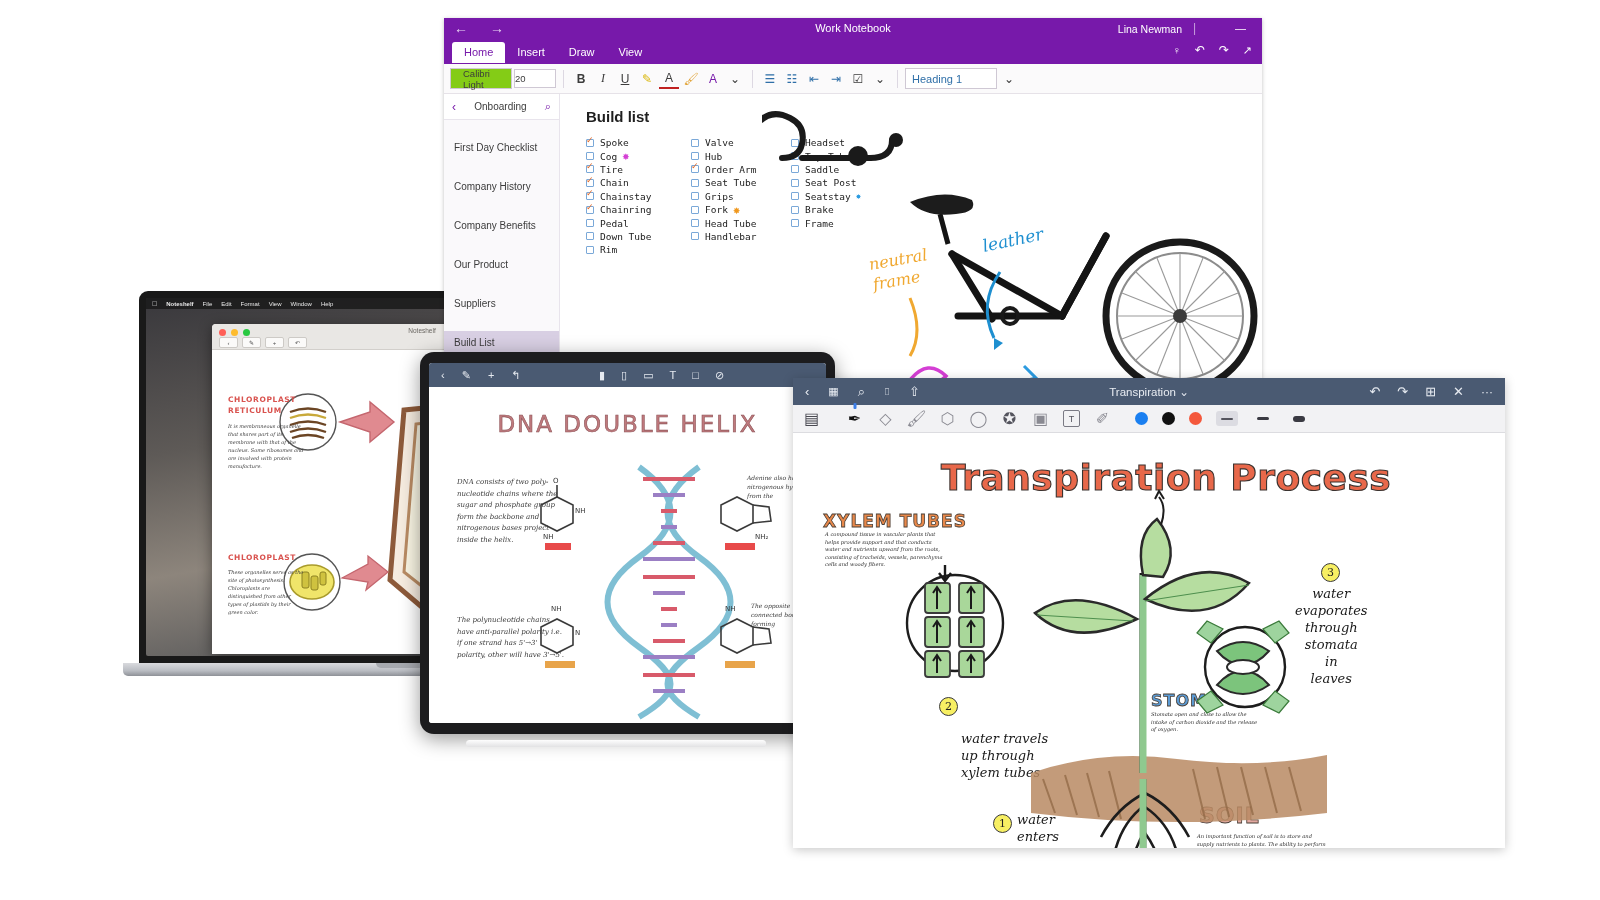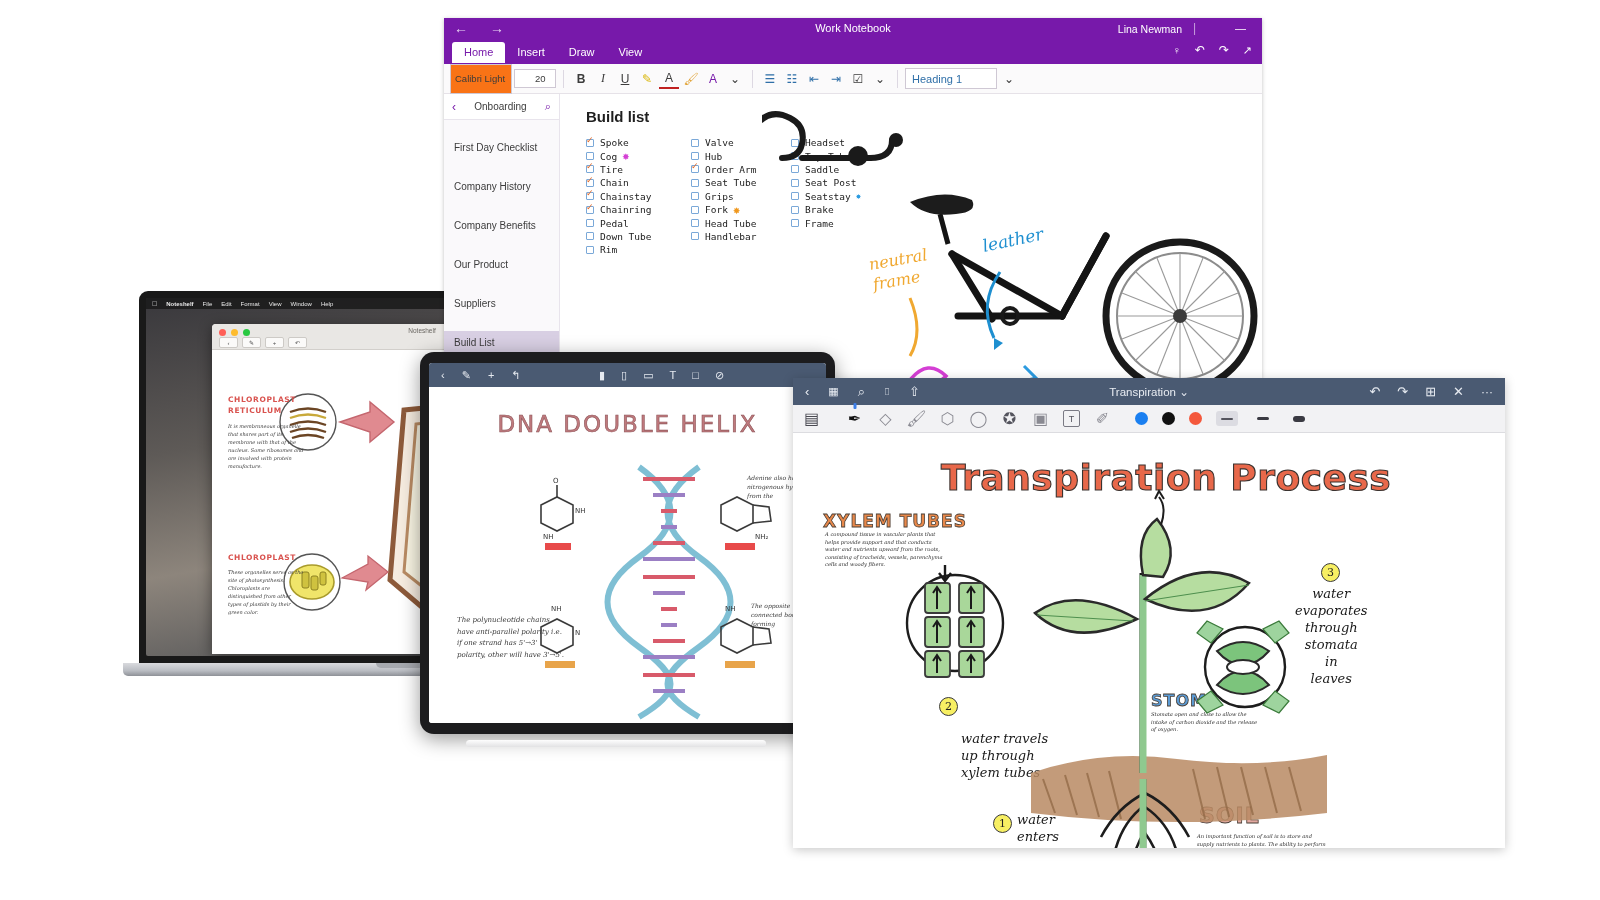--- a/index.html
+++ b/index.html
@@ -19,24 +19,24 @@
   #onenote .user { position:absolute; right:80px; top:5px; font-size:10.5px; }
   #onenote .sep { position:absolute; right:66px; top:3px; font-size:12px; color:#c9a0dd;}
   #onenote .wbtns { position:absolute; right:8px; top:4px; font-size:11px; letter-spacing:8px;}
   #onenote .ribbon { height:22px; background:#7719aa; position:relative; }
   #onenote .tabs { position:absolute; left:8px; top:0; display:flex; }
   #onenote .tab { font-size:11px; color:#fff; padding:4px 12px 5px; cursor:pointer; }
   #onenote .tab.active { background:#fff; color:#7719aa; border-radius:3px 3px 0 0; }
   #onenote .ribicons { position:absolute; right:10px; top:1px; display:flex; gap:14px; align-items:center;}
   #onenote .toolbar { height:30px; background:#fbfafb; border-bottom:1px solid #e6e2e8;
      display:flex; align-items:center; padding:0 6px; gap:2px; }
-  .fontbox { width:62px; height:30px; background:#f97316; border:1px solid #cfc8d4; font-size:9.5px;
-     color:#3b3b3b; display:flex; align-items:center; padding-left:4px; }
+  .fontbox { width:62px; height:21px; background:#84cc16; border:1px solid #cfc8d4; font-size:9.5px;
+     color:#3b3b3b; display:flex; align-items:center; padding-left:12px; }
   .sizebox { width:42px; height:19px; background:#fff; border:1px solid #cfc8d4; font-size:9.5px;
-     color:#3b3b3b; display:flex; align-items:center; padding-left:20px; }
+     color:#3b3b3b; display:flex; align-items:center; padding-left:0; }
   .tdiv { width:1px; height:18px; background:#ddd8e2; margin:0 5px; }
   .tbtn { width:20px; height:20px; display:flex; align-items:center; justify-content:center;
      font-size:12px; color:#3c3c3c; cursor:pointer; }
   .stylebox { width:92px; height:21px; background:#fff; border:1px solid #cfc8d4; font-size:11px;
      color:#2f6fa8; display:flex; align-items:center; padding-left:6px; }
   #onenote .body { display:flex; height:284px; }
   #onenote .sidebar { width:116px; background:#faf9fb; border-right:1px solid #e8e4ec; }
   #onenote .sbhead { height:26px; display:flex; align-items:center; justify-content:space-between;
      padding:0 8px; border-bottom:1px solid #e8e4ec; background:#fff;}
   #onenote .sbhead .t { font-size:10px; color:#3c3c3c; }
@@ -547,20 +547,21 @@
           </g>
           <rect x="296" y="156" width="30" height="7" fill="#e84a4a"></rect>
           <g stroke="#3a3a3a" stroke-width="1.6" fill="none">
             <path d="M292 240 L308 232 L324 240 L324 258 L308 266 L292 258 Z"></path>
             <path d="M324 240 L340 242 L342 256 L324 258"></path>
             <text x="296" y="224" font-size="7" stroke="none" fill="#333" font-family="DejaVu Sans, sans-serif">NH</text>
           </g>
           <rect x="296" y="274" width="30" height="7" fill="#e8a44a"></rect>
         </svg>
         <div class="dna-title">DNA DOUBLE HELIX</div>
+        <div class="hwtext" style="left:28px; top:90px; width:110px;">DNA consists of two poly-nucleotide chains where the sugar and phosphate group form the backbone and nitrogenous bases project inside the helix.</div>
         <div class="hwtext" style="left:28px; top:228px; width:110px;">The polynucleotide chains have anti-parallel polarity i.e. if one strand has 5'→3' polarity, other will have 3'→5'.</div>
         <div class="hwtext" style="left:318px; top:86px; width:70px; font-size:6px; line-height:9px;">Adenine also has light nitrogenous hydrogen from the</div>
         <div class="hwtext" style="left:322px; top:214px; width:66px; font-size:6px; line-height:9px;">The opposite connected bonds forming</div>
       </div>
     </div>
   </div>
   <div class="ip-pencil"></div>
 </div>
 
 <div id="transp">

